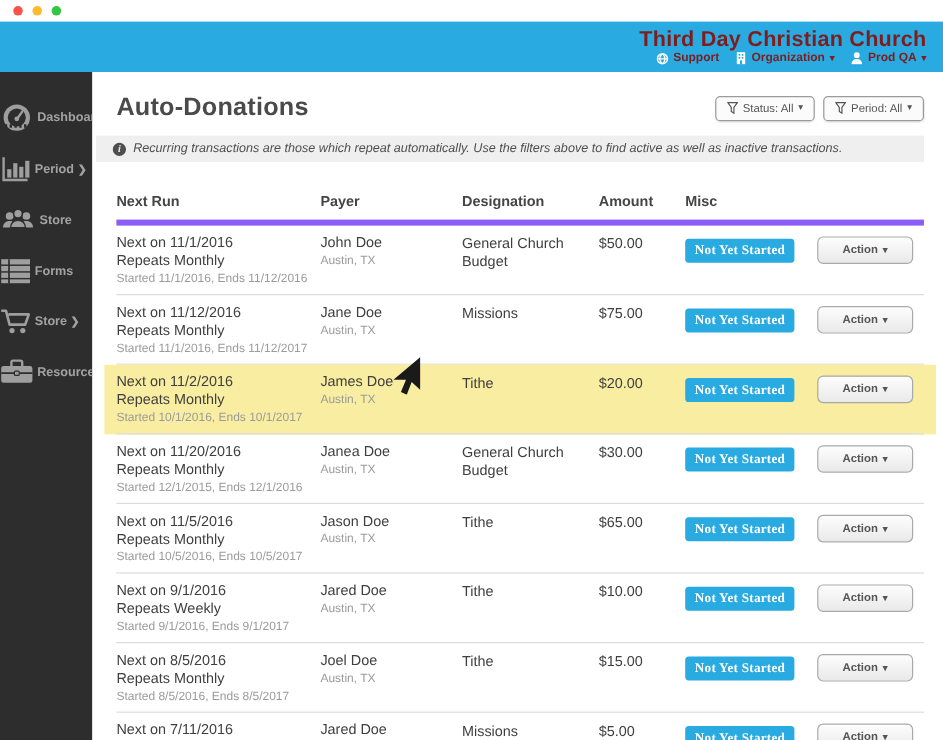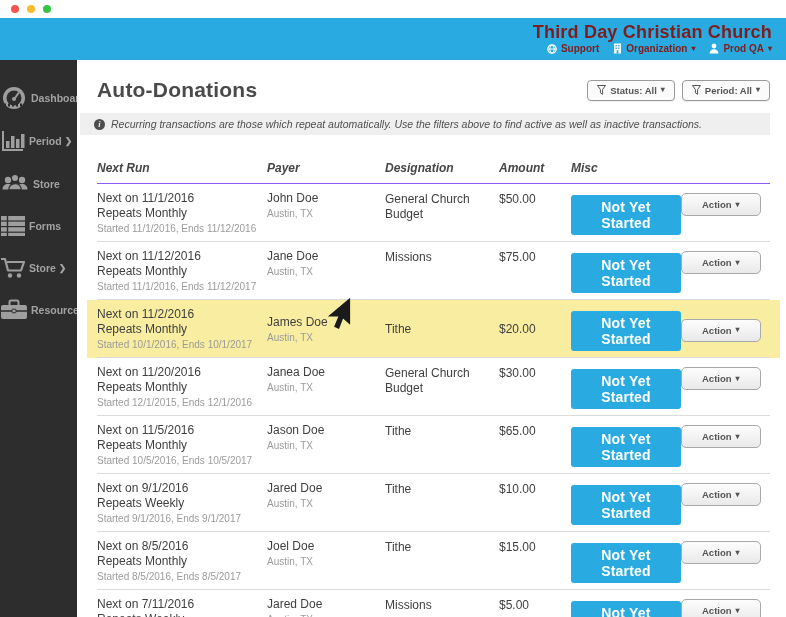--- a/index.html
+++ b/index.html
@@ -32,40 +32,40 @@
   .side-item svg { display:block; }
   .side-label { color:#a2a2a2; font-size:10.5px; font-weight:bold; display:flex; align-items:center; gap:3px; }
   .side-arrow { font-size:9px; font-weight:bold; color:#a2a2a2; }
 
   .content { flex:1; background:#ffffff; position:relative; }
 
   
   .page-head { display:flex; align-items:center; margin:18px 16px 0 20px; }
   .page-title { font-size:21px; font-weight:bold; color:#4a4a4a; flex:1; letter-spacing:.2px; }
   .filters { display:flex; gap:7px; }
-  .filter-btn { display:flex; align-items:center; gap:4px; background:#fbfbfb; border:1px solid #9a9a9a; border-radius:4px; padding:4px 9px; font-size:9.5px; font-weight:bold; color:#555; font-family:inherit; cursor:pointer; box-shadow:0 1px 1px rgba(0,0,0,.08); }
+  .filter-btn { display:flex; align-items:center; gap:4px; background:#fbfbfb; border:1px solid #9a9a9a; border-radius:4px; padding:4px 9px; font-size:9.5px; font-weight:normal; color:#555; font-family:inherit; cursor:pointer; box-shadow:0 1px 1px rgba(0,0,0,.08); }
   .filter-btn svg { display:block; }
 
   
   .notice { margin:11px 16px 0 3px; background:#efefef; display:flex; align-items:center; gap:6px; padding:5px 10px 5px 14px; }
   .info-icon { width:11px; height:11px; border-radius:50%; background:#4d4d4d; color:#efefef; font-size:8.5px; font-weight:bold; font-style:italic; display:flex; align-items:center; justify-content:center; flex:0 0 auto; font-family:"Liberation Serif", serif; }
   .info-icon::after { content:"i"; }
   .notice-text { font-size:10.5px; font-style:italic; color:#4f4f4f; }
 
   
   .table { margin:22px 16px 0 20px; }
-  .thead { display:flex; padding:4px 0 8px; border-bottom:1px solid #8b5cf6;font-style:italic; }
+  .thead { display:flex; padding:4px 0 8px; border-bottom:5px solid #8b5cf6; }
   .th { font-size:12px; font-weight:bold; color:#454545; }
   .c1 { width:170px; } .c2 { width:118px; } .c3 { width:114px; } .c4 { width:72px; } .c5 { width:110px; } .c6 { flex:1; }
   .trow { display:flex; padding:7px 0 6px; border-bottom:1px solid #dcdcdc; min-height:46px; cursor:pointer; }
-  .trow.highlight { background:#f8eda1; box-shadow:-10px 0 0 #f8eda1, 10px 0 0 #f8eda1;align-items:center; }
+  .trow.highlight { background:#f8eda1; box-shadow:-10px 0 0 #f8eda1, 10px 0 0 #f8eda1; }
   .l1 { font-size:12px; color:#3f3f3f; line-height:15px; }
   .l3 { font-size:10px; color:#9b9b9b; line-height:13px; margin-top:1px; }
   .c3.l1, .c4.l1 { padding-top:1px; }
-  .badge { display:inline-block; min-width:85px; text-align:center; background:#29abe2; color:#fff; font-size:14px; font-weight:bold; padding:4px 8px; border-radius:3px; margin-top:4px; letter-spacing:.2px; }
+  .badge { display:inline-block; min-width:85px; text-align:center; background:#29abe2; color:#fff; font-size:11px; font-weight:bold; padding:4px 8px; border-radius:3px; margin-top:4px; letter-spacing:.2px;font-family:Liberation Serif, serif; }
   .action-btn { display:inline-flex; align-items:center; gap:4px; background:linear-gradient(#fdfdfd,#e9e9e9); border:1px solid #a9a9a9; border-radius:5px; padding:5px 20px; font-size:9.5px; font-weight:bold; color:#555; font-family:inherit; cursor:pointer; margin-top:2px; }
   .c6 { display:flex; align-items:flex-start; }
 
   
   .cursor { position:absolute; left:327px; top:297px; width:24px; height:32px; pointer-events:none; z-index:50; }
 </style>
 </head>
 <body>
 
 <div class="screen">

